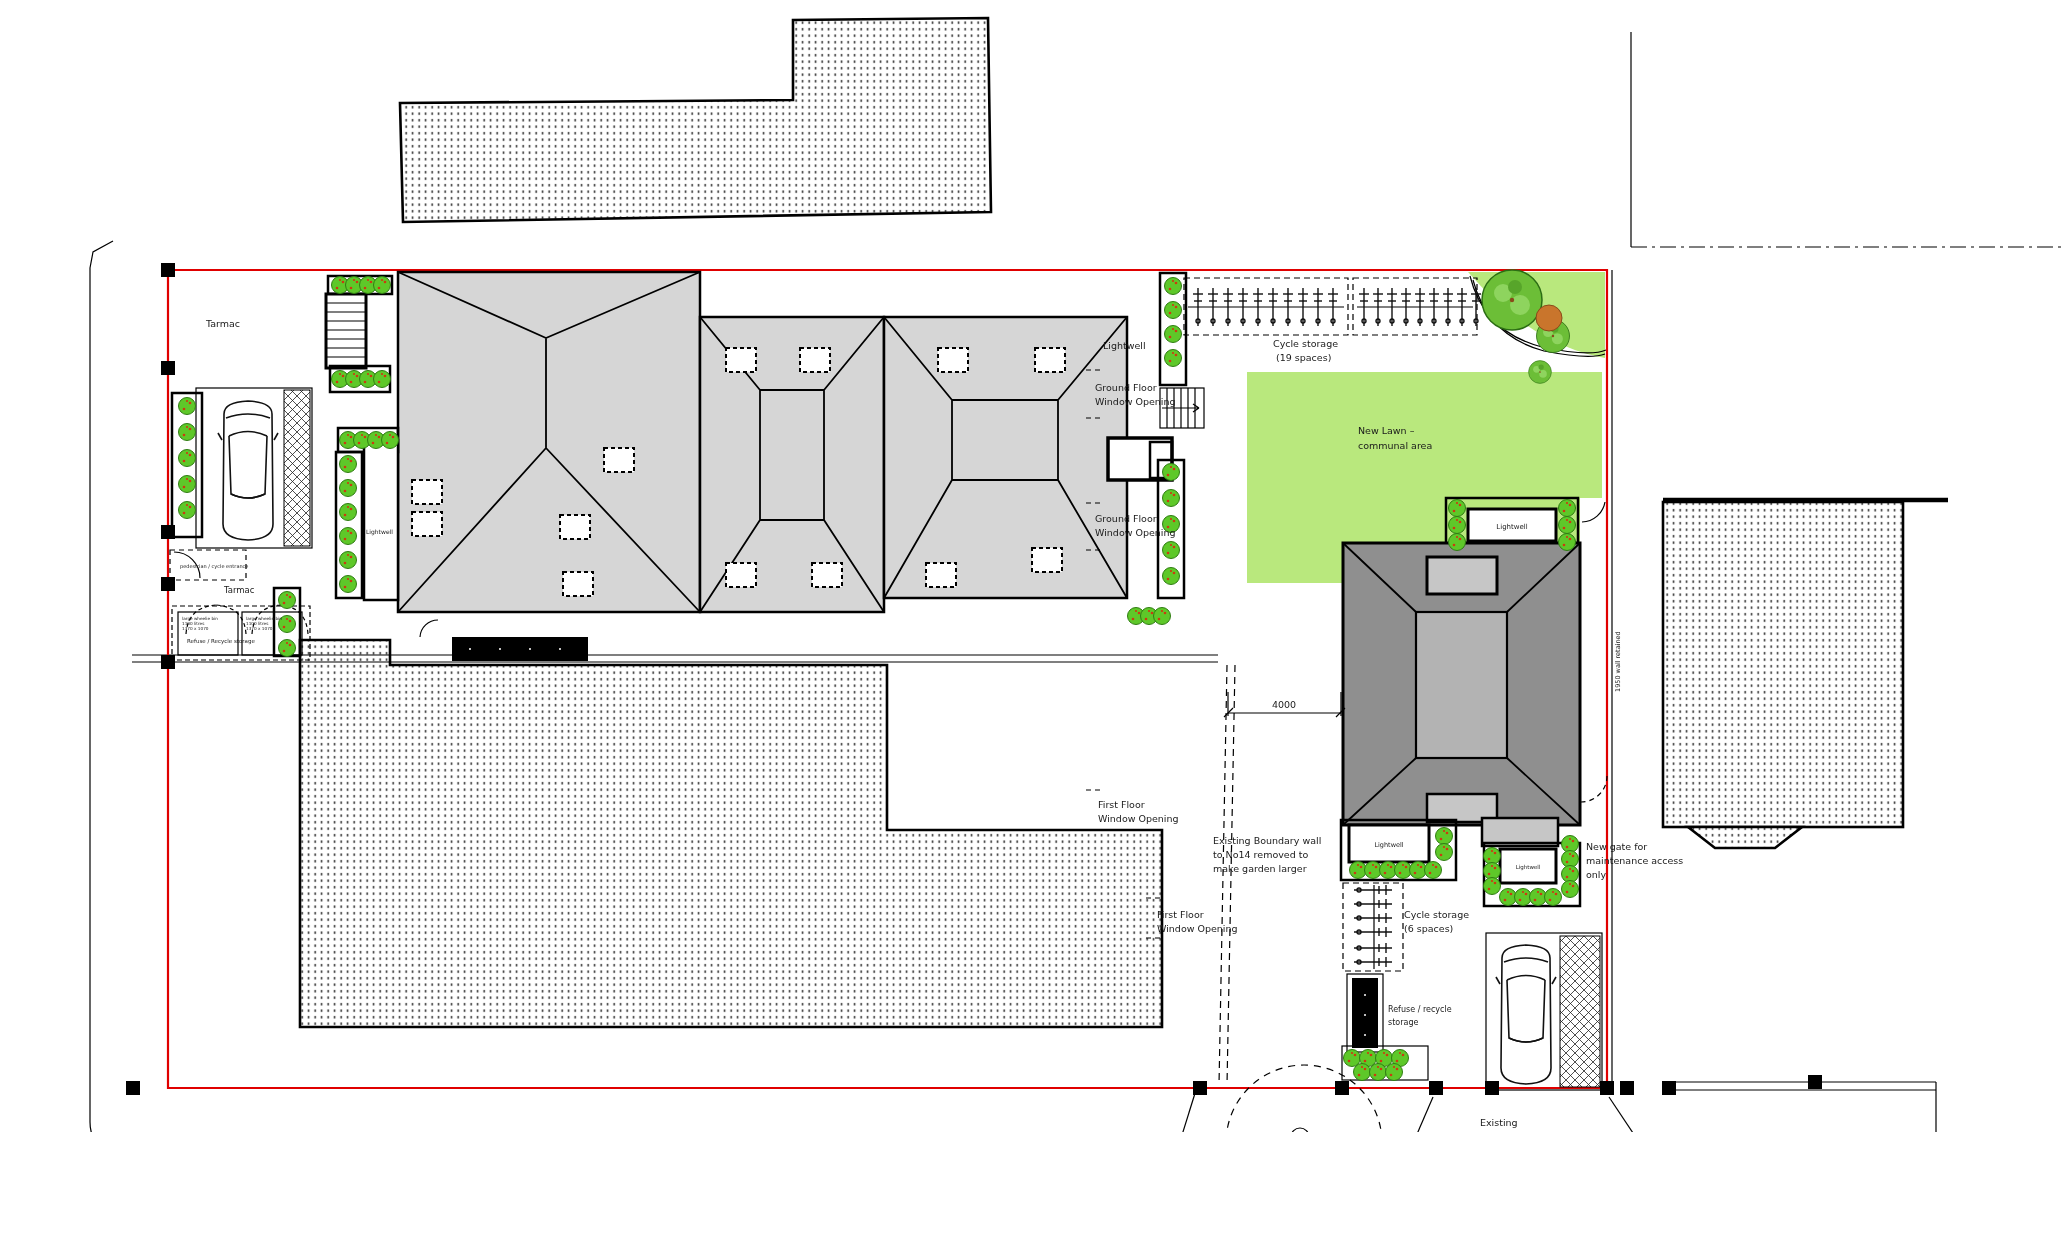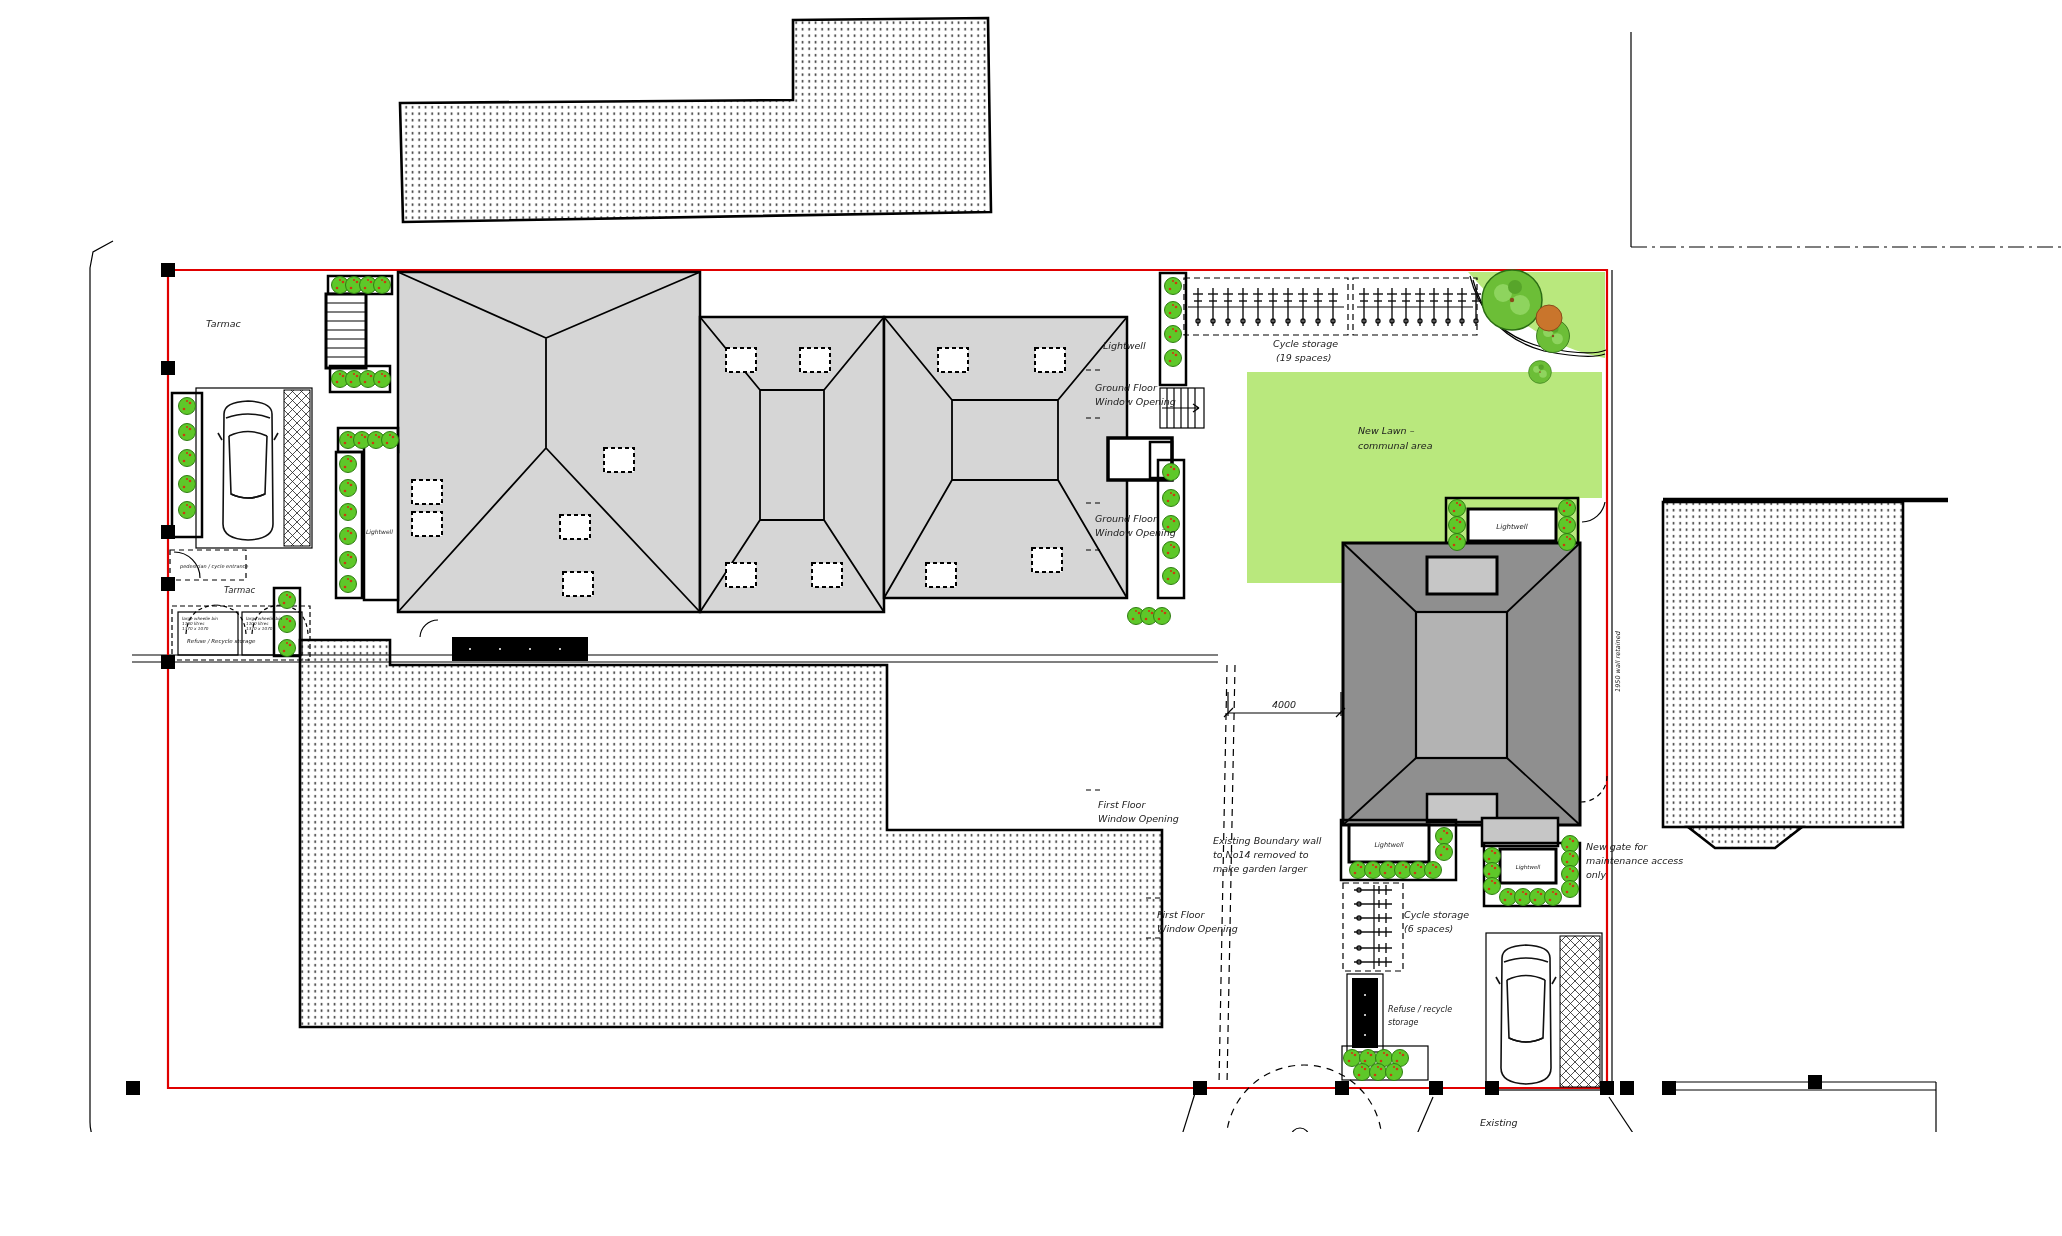--- a/index.html
+++ b/index.html
@@ -1,17 +1,17 @@
 <!DOCTYPE html>
 <html style="--c-boundary: #e00000; --c-lawn: #b9e87d; --c-bush: #5ec829; --c-building: #d6d6d6; --c-roofdark: #8f8f8f; --c-roofridge: #b3b3b3; --c-rooflight: #c6c6c6;"><head>
 <meta charset="utf-8">
 <style>
   html,body{margin:0;padding:0;background:#fff;}
   .sheet{position:relative;width:2062px;height:1132px;background:#fff;overflow:hidden;
-         font-family:"DejaVu Sans", sans-serif;font-style:italic;}
+         font-family:"DejaVu Sans", sans-serif;}
   svg{position:absolute;left:0;top:0;}
   text{fill:#1a1a1a;font-family:"DejaVu Sans", sans-serif;}
   .thin{stroke:#000;stroke-width:1.2;fill:none;}
   .med{stroke:#000;stroke-width:2.5;fill:none;}
   .thick{stroke:#000;stroke-width:4.5;fill:none;}
   .red{stroke:var(--c-boundary,#e00000);stroke-width:2.2;fill:none;}
   .lawnfill{fill:var(--c-lawn,#b9e87d);}
   .bld{fill:var(--c-building,#d6d6d6);stroke:#000;stroke-width:2.5;}
   .roofln{stroke:#000;stroke-width:1.8;fill:none;}
   .dots{fill:url(#pDots);stroke:#000;stroke-width:2.6;}

